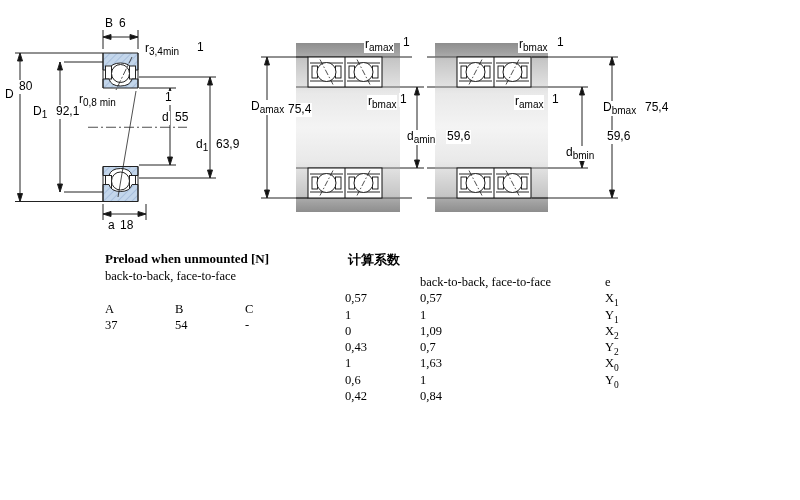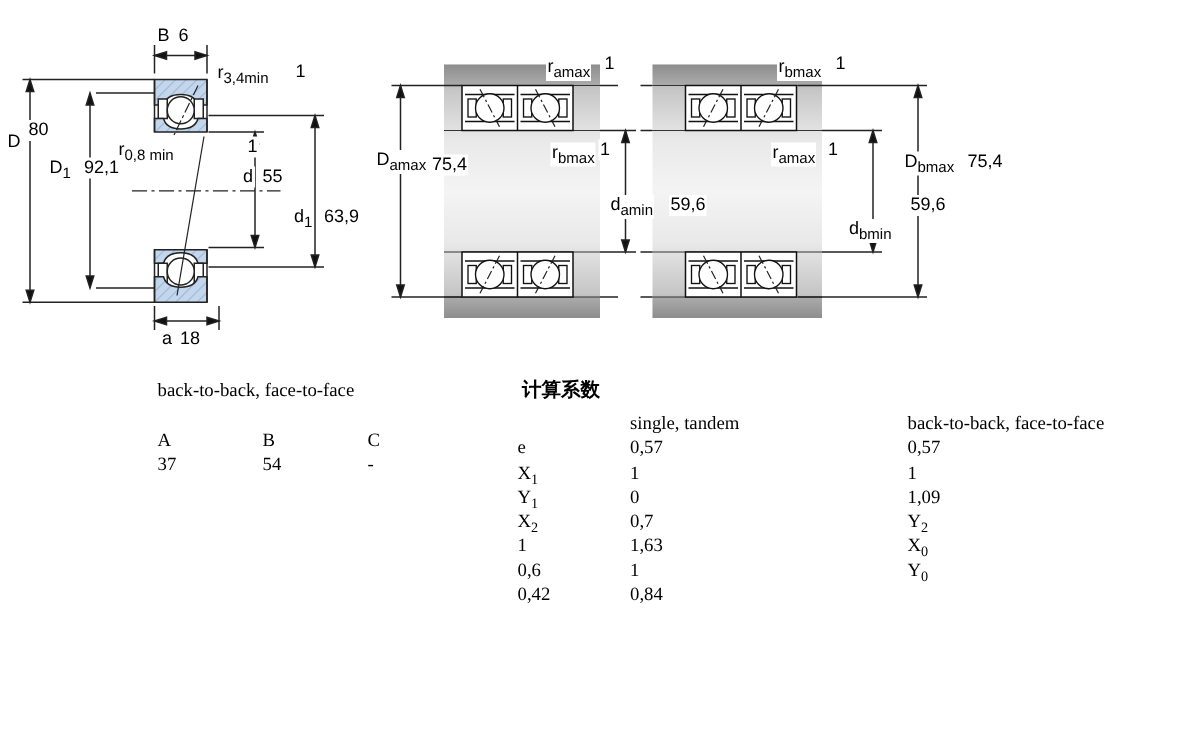--- a/index.html
+++ b/index.html
@@ -269,51 +269,52 @@
 <div class="dim-label" style="left:514px;top:95px"><span>r</span><sub>amax</sub></div>
 <div class="dim-label" style="left:551px;top:93px">1</div>
 
 <div class="dim-label" style="left:602px;top:101px"><span>D</span><sub>bmax</sub></div>
 <div class="dim-label" style="left:644px;top:101px">75,4</div>
 
 <div class="dim-label" style="left:565px;top:146px"><span>d</span><sub>bmin</sub></div>
 <div class="dim-label" style="left:606px;top:130px">59,6</div>
 
 <div class="tbl" style="left:105px;top:251px">
+  <div class="tbl-title">Preload when unmounted [N]</div>
   <div class="tbl-sub">back-to-back, face-to-face</div>
   <div class="abc-grid">
     <div class="cell">A</div>
     <div class="cell">B</div>
     <div class="cell">C</div>
     <div class="cell">37</div>
     <div class="cell">54</div>
     <div class="cell">-</div>
   </div>
 </div>
 
 <div class="tbl" style="left:348px;top:251px">
   <div class="tbl-title">计算系数</div>
   <div class="factors-grid" style="margin-left:-3px">
     <div class="cell"></div>
-    <div class="cell">single, tandem</div>
     <div class="cell">back-to-back, face-to-face</div>
 
     <div class="cell"><span>e</span><sub></sub></div>
     <div class="cell">0,57</div>
     <div class="cell">0,57</div>
 
     <div class="cell"><span>X</span><sub>1</sub></div>
     <div class="cell">1</div>
     <div class="cell">1</div>
 
     <div class="cell"><span>Y</span><sub>1</sub></div>
     <div class="cell">0</div>
     <div class="cell">1,09</div>
 
     <div class="cell"><span>X</span><sub>2</sub></div>
+    <div class="cell">0,43</div>
     <div class="cell">0,7</div>
 
     <div class="cell"><span>Y</span><sub>2</sub></div>
     <div class="cell">1</div>
     <div class="cell">1,63</div>
 
     <div class="cell"><span>X</span><sub>0</sub></div>
     <div class="cell">0,6</div>
     <div class="cell">1</div>
 

